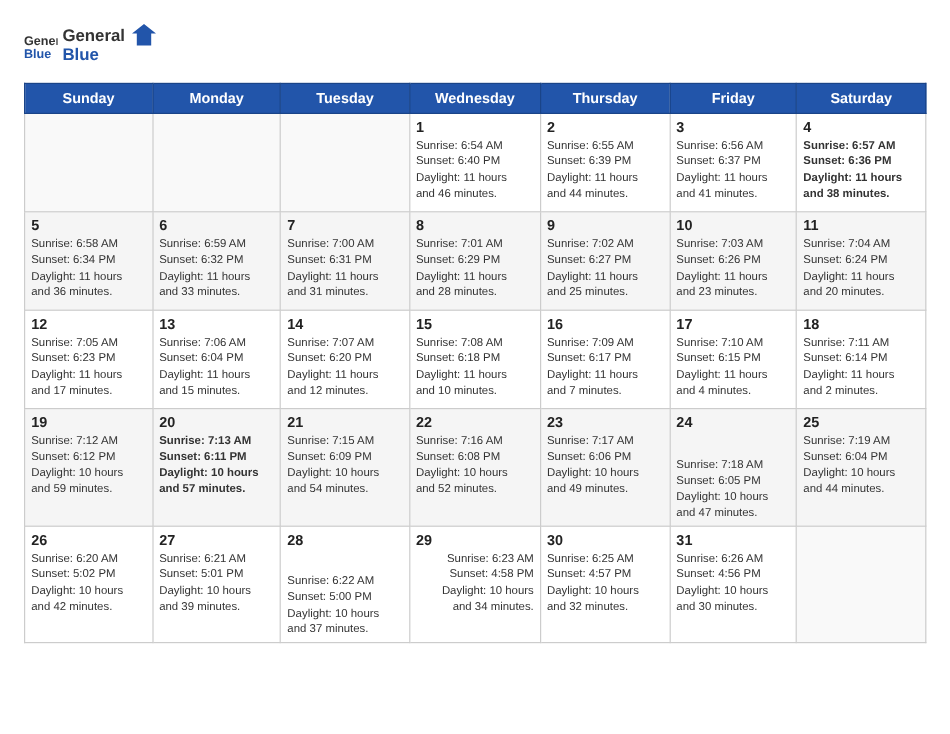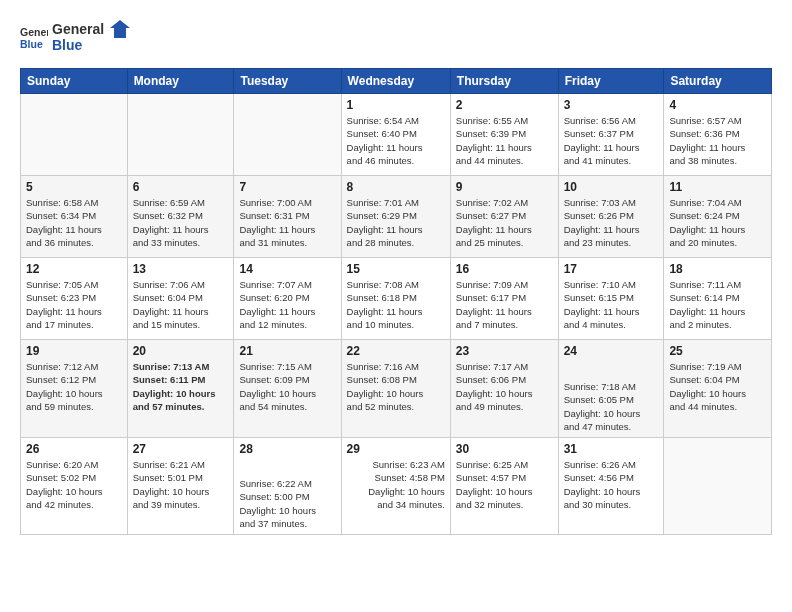--- a/index.html
+++ b/index.html
@@ -45,21 +45,21 @@
     .calendar {
       width: 100%;
       border-collapse: collapse;
       border: 1px solid #ccc;
     }
     .calendar th {
       background-color: #2255aa;
       color: #fff;
       font-size: 12px;
       font-weight: bold;
-      text-align: left;
+      text-align: center;
       padding: 5px 6px;
       border: 1px solid #1a4488;
     }
     .calendar td {
       border: 1px solid #ccc;
       vertical-align: top;
       padding: 4px 5px;
       width: 113px;
       height: 82px;
       background: #fff;
@@ -139,21 +139,21 @@
           </td>
           <td>
             <span class="day-num">3</span>
             <div class="day-info" style="white-space: pre-line;">Sunrise: 6:56 AM
 Sunset: 6:37 PM
 Daylight: 11 hours
 and 41 minutes.</div>
           </td>
           <td>
             <span class="day-num">4</span>
-            <div class="day-info" style="white-space: pre-line;">Sunrise: 6:57 AM
+            <div class="day-info" style="white-space: pre-line; font-weight: bold;">Sunrise: 6:57 AM
 Sunset: 6:36 PM
 Daylight: 11 hours
 and 38 minutes.</div>
           </td>
         </tr>
         <tr>
           <td>
             <span class="day-num">5</span>
             <div class="day-info" style="white-space: pre-line;">Sunrise: 6:58 AM
 Sunset: 6:34 PM

